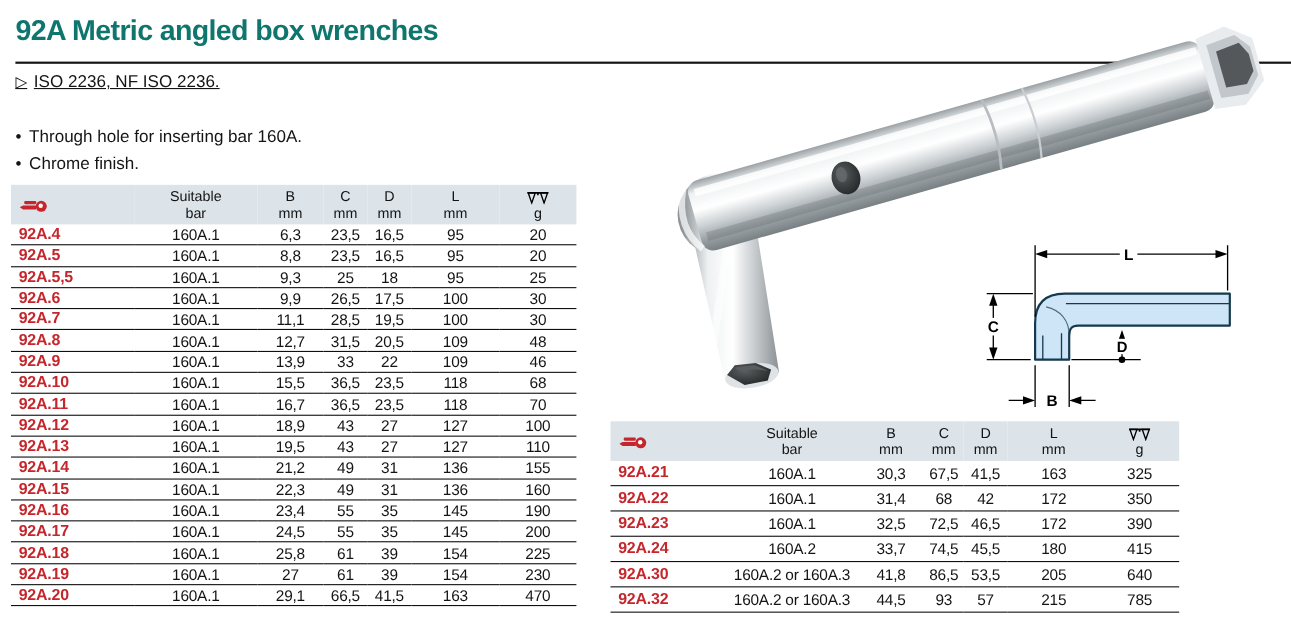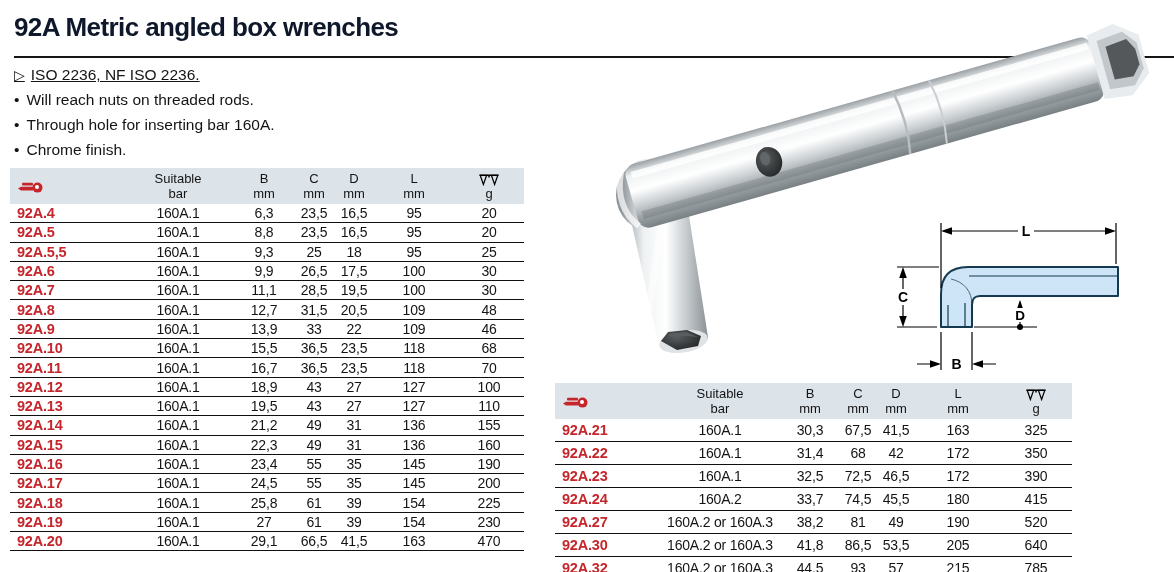--- a/index.html
+++ b/index.html
@@ -1,20 +1,20 @@
 <!DOCTYPE html>
 <html><head>
 <meta charset="utf-8">
 <style>
   html,body{margin:0;padding:0;background:#ffffff;}
   #page{position:relative;width:1174px;height:572px;background:#ffffff;overflow:hidden;
         font-family:"Liberation Sans",sans-serif;color:#141414;}
 
   .title{position:absolute;left:14px;top:12px;font-size:26px;font-weight:700;
-         letter-spacing:-0.6px;color:#0f172a;white-space:nowrap;}
+         letter-spacing:-0.6px;color:#0f766e;white-space:nowrap;}
   .title-rule{position:absolute;left:14px;top:56px;width:1160px;height:2px;background:#151515;}
 
   .standards{position:absolute;left:14px;top:66px;font-size:15.5px;white-space:nowrap;text-decoration:underline;}
   .standards .marker{font-size:14px;margin-right:6px;}
   .feature{position:absolute;left:14px;font-size:15.5px;white-space:nowrap;}
   .feature .marker{margin-right:7px;}
   #feat0{top:91px;} #feat1{top:116px;} #feat2{top:141px;}
 
   table.spec{position:absolute;border-collapse:collapse;table-layout:fixed;}
   table.spec th{background:#dce3e9;font-weight:400;font-size:13px;line-height:15px;
@@ -37,23 +37,20 @@
 </head>
 <body>
 
 <div id="page">
 
   <div class="title">92A Metric angled box wrenches</div>
   <div class="title-rule"></div>
 
   <div class="standards">
     <span class="marker">▷</span><span>ISO 2236, NF ISO 2236.</span>
-  </div>
-  <div class="feature" id="feat0">
-    <span class="marker">•</span><span>Will reach nuts on threaded rods.</span>
   </div>
   <div class="feature" id="feat1">
     <span class="marker">•</span><span>Through hole for inserting bar 160A.</span>
   </div>
   <div class="feature" id="feat2">
     <span class="marker">•</span><span>Chrome finish.</span>
   </div>
 
   <svg class="photo" viewBox="0 0 619 380">
     <defs>
@@ -414,29 +411,20 @@
         <tr>
           <td class="ref">92A.24</td>
           <td>160A.2</td>
           <td>33,7</td>
           <td>74,5</td>
           <td>45,5</td>
           <td>180</td>
           <td>415</td>
         </tr>
         <tr>
-          <td class="ref">92A.27</td>
-          <td>160A.2 or 160A.3</td>
-          <td>38,2</td>
-          <td>81</td>
-          <td>49</td>
-          <td>190</td>
-          <td>520</td>
-        </tr>
-        <tr>
           <td class="ref">92A.30</td>
           <td>160A.2 or 160A.3</td>
           <td>41,8</td>
           <td>86,5</td>
           <td>53,5</td>
           <td>205</td>
           <td>640</td>
         </tr>
         <tr>
           <td class="ref">92A.32</td>

